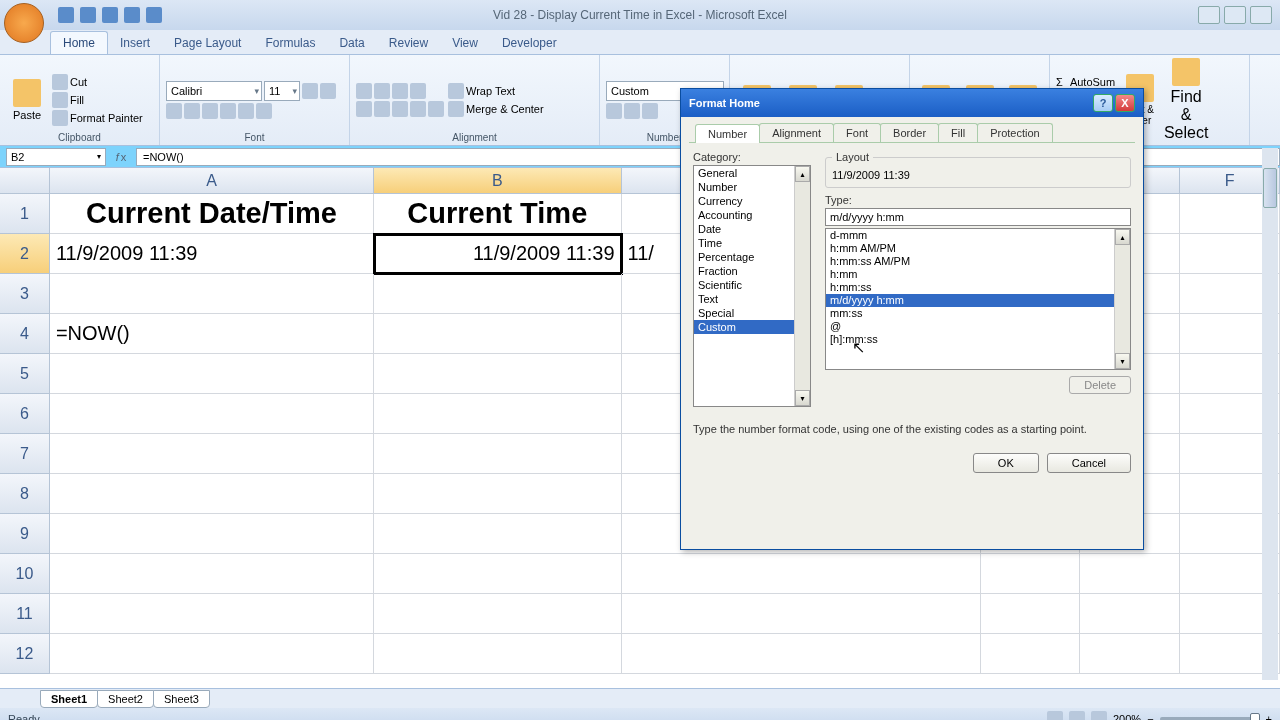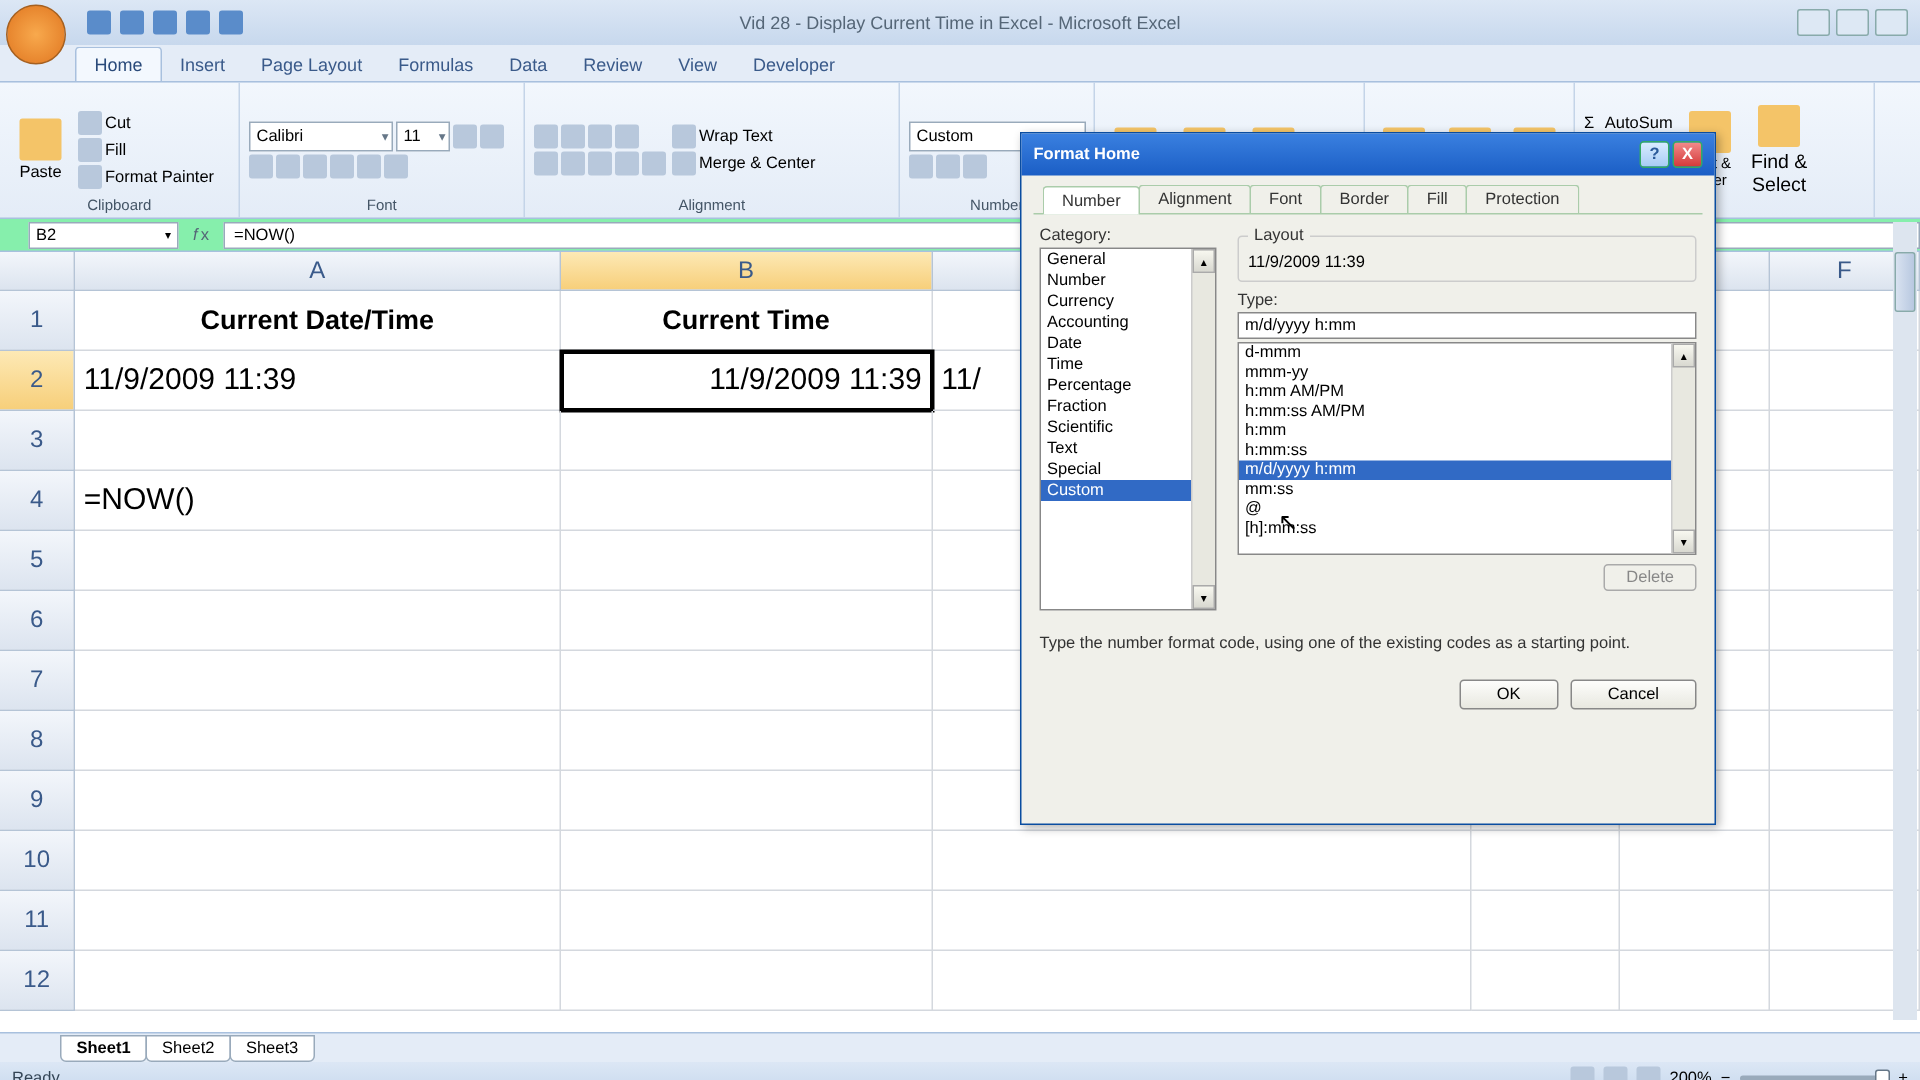--- a/index.html
+++ b/index.html
@@ -26,38 +26,38 @@
 .group-body { flex: 1; display: flex; gap: 4px; }
 .big-btn { width: 42px; display: flex; flex-direction: column; align-items: center; justify-content: center; }
 .big-btn .ico { width: 28px; height: 28px; background: #f4c468; border-radius: 2px; margin-bottom: 2px; }
 .btn-col { display: flex; flex-direction: column; gap: 2px; justify-content: center; }
 .btn-row { display: flex; gap: 2px; align-items: center; }
 .small-ico { width: 16px; height: 16px; background: #b8c8dc; border-radius: 2px; }
 .combo { height: 20px; border: 1px solid #9ab; background: #fff; padding: 0 14px 0 4px; display: flex; align-items: center; font-size: 11px; position: relative; }
 .combo::after { content: '▾'; position: absolute; right: 2px; font-size: 9px; color: #678; }
 
 
-.formula-row { height: 22px; display: flex; align-items: center; background: #86efac; border-bottom: 1px solid #a8c0de; padding-left: 13px; }
+.formula-row { height: 22px; display: flex; align-items: center; background: #7dd3fc; border-bottom: 1px solid #a8c0de; }
 .namebox { width: 100px; background: #fff; border: 1px solid #9ab; height: 18px; display: flex; align-items: center; padding: 0 4px; margin-left: 6px; }
 .namebox span:last-child { margin-left: auto; font-size: 8px; }
 .fx { width: 30px; display:flex; align-items:center; justify-content:center; gap: 2px; color: #567; }
 .formula-input { flex: 1; background: #fff; border: 1px solid #9ab; height: 18px; padding: 0 6px; display:flex; align-items:center; }
 
 
 .grid { background: #fff; position: relative; height: 520px; overflow: hidden; }
 .headers { display: flex; height: 26px; }
 .corner { width: 50px; background: linear-gradient(#f3f6fb, #dce4ef); border-right: 1px solid #b5c4d6; border-bottom: 1px solid #b5c4d6; }
 .colhead { background: linear-gradient(#f3f6fb, #dce4ef); border-right: 1px solid #b5c4d6; border-bottom: 1px solid #b5c4d6; display: flex; align-items: center; justify-content: center; font-size: 16px; color: #3a5a8a; }
 .colhead.sel { background: linear-gradient(#fde9b5, #f7cf7a); }
 .rows { }
 .row { display: flex; height: 40px; }
 .rowhead { width: 50px; background: linear-gradient(#f3f6fb, #dce4ef); border-right: 1px solid #b5c4d6; border-bottom: 1px solid #b5c4d6; display: flex; align-items: center; justify-content: center; font-size: 16px; color: #3a5a8a; }
 .rowhead.sel { background: linear-gradient(#fde9b5, #f7cf7a); }
 .cell { border-right: 1px solid #d4d8de; border-bottom: 1px solid #d4d8de; display: flex; align-items: center; padding: 0 6px; font-size: 20px; }
-.cell.bold { font-weight: bold; justify-content: center; font-size: 18px; }
+.cell.bold { font-weight: bold; justify-content: center; font-size: 29px; }
 .cell.selected { outline: 3px solid #000; outline-offset: -2px; justify-content: flex-end; }
 
 
 .sheet-tabs { height: 20px; background: #e4ecf7; border-top: 1px solid #a8c0de; display: flex; align-items: center; padding-left: 40px; gap: 0; }
 .sheet-tab { padding: 2px 10px; background: #fff; border: 1px solid #9ab; border-radius: 0 0 4px 4px; font-size: 11px; margin-right: -1px; }
 .sheet-tab.active { font-weight: bold; }
 
 
 .statusbar { height: 22px; background: linear-gradient(#dce7f5, #c7d8ed); display: flex; align-items: center; padding: 0 8px; gap: 8px; }
 .status-left { font-size: 11px; color: #345; }
@@ -262,21 +262,21 @@
         <div class="btn-row">
             <div class="small-ico"></div>
           </div>
       </div>
       <div class="big-btn">
           <div class="ico"></div>
           <span style="font-size:10px;text-align:center">Sort &amp; Filter</span>
         </div>
       <div class="big-btn">
           <div class="ico"></div>
-          <span style="font-size:13px;text-align:center">Find &amp; Select</span>
+          <span style="font-size:16px;text-align:center">Find &amp; Select</span>
         </div>
     </div>
   </div>
 </div>
 
 <div class="formula-row">
   <div class="namebox">
       <span>B2</span>
       <span>▾</span>
     </div>
@@ -478,21 +478,20 @@
       <div class="sample-box">
         <fieldset class="sample-frame">
           <legend>Layout</legend>
           <div style="font-size:11px">11/9/2009 11:39</div>
         </fieldset>
         <span class="lbl">Type:</span>
         <input class="type-input" value="m/d/yyyy h:mm" style="">
         <div class="type-list">
           <div id="type-items">
               <div class="type-item">d-mmm</div>
-              <div class="type-item">mmm-yy</div>
               <div class="type-item">h:mm AM/PM</div>
               <div class="type-item">h:mm:ss AM/PM</div>
               <div class="type-item">h:mm</div>
               <div class="type-item">h:mm:ss</div>
               <div class="type-item sel">m/d/yyyy h:mm</div>
               <div class="type-item">mm:ss</div>
               <div class="type-item">@</div>
               <div class="type-item">[h]:mm:ss</div>
             </div>
           <div class="type-scroll">

